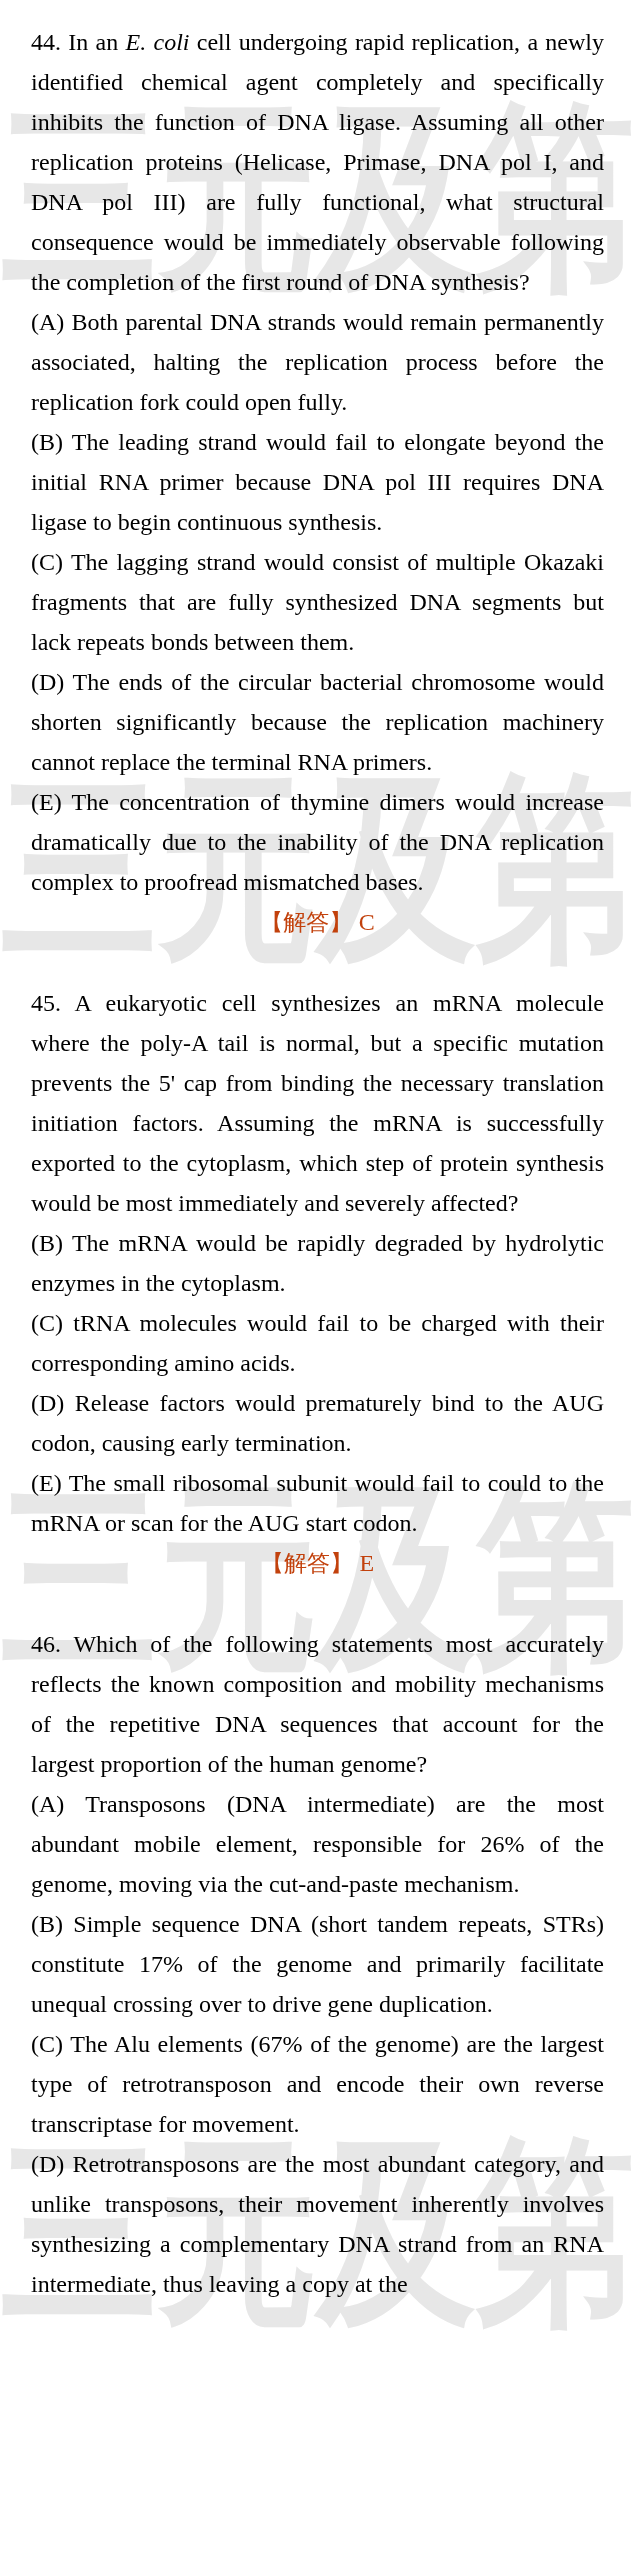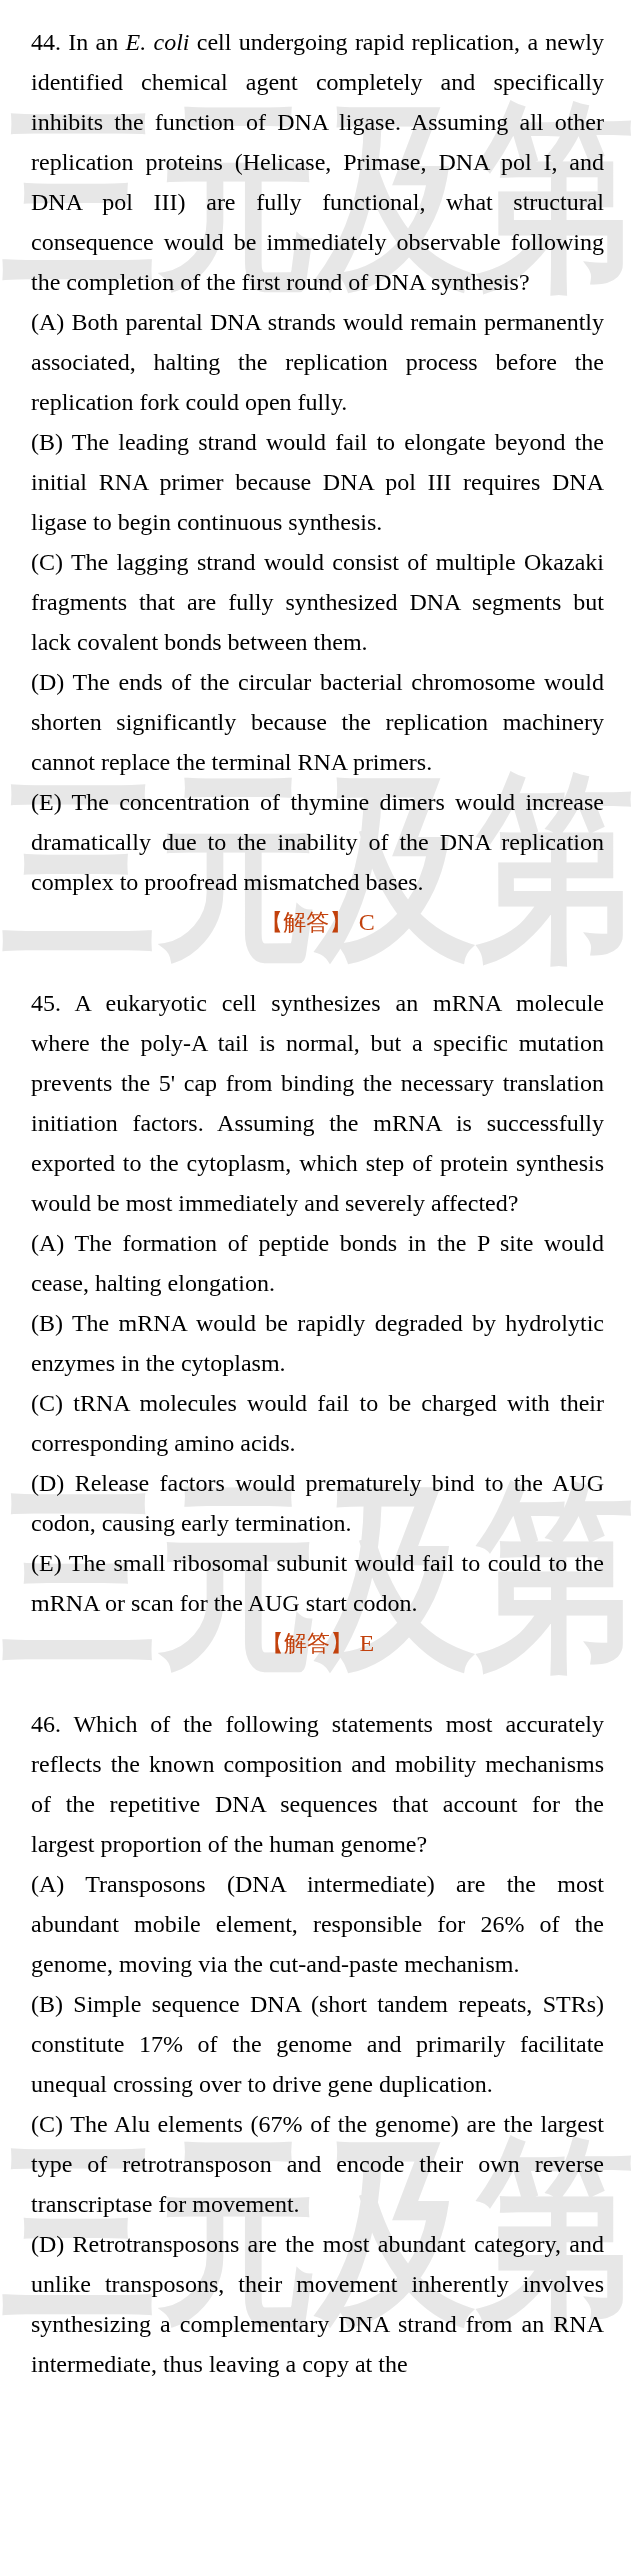--- a/index.html
+++ b/index.html
@@ -73,29 +73,28 @@
   <div class="watermark-row wm-r2">三元及第</div>
   <div class="watermark-row wm-r3">三元及第</div>
 </div>
 
 <main class="content">
 
   <section class="question">
     <p class="stem"><span>44. In an </span><em>E. coli</em><span> cell undergoing rapid replication, a newly identified chemical agent completely and specifically inhibits the function of DNA ligase. Assuming all other replication proteins (Helicase, Primase, DNA pol I, and DNA pol III) are fully functional, what structural consequence would be immediately observable following the completion of the first round of DNA synthesis?</span></p>
     <p class="option">(A) Both parental DNA strands would remain permanently associated, halting the replication process before the replication fork could open fully.</p>
     <p class="option">(B) The leading strand would fail to elongate beyond the initial RNA primer because DNA pol III requires DNA ligase to begin continuous synthesis.</p>
-    <p class="option">(C) The lagging strand would consist of multiple Okazaki fragments that are fully synthesized DNA segments but lack covalent bonds between them.</p>
+    <p class="option">(C) The lagging strand would consist of multiple Okazaki fragments that are fully synthesized DNA segments but lack repeats bonds between them.</p>
     <p class="option">(D) The ends of the circular bacterial chromosome would shorten significantly because the replication machinery cannot replace the terminal RNA primers.</p>
     <p class="option">(E) The concentration of thymine dimers would increase dramatically due to the inability of the DNA replication complex to proofread mismatched bases.</p>
     <p class="answer"><span class="ans-label">【解答】</span><span class="ans-letter">C</span></p>
   </section>
 
   <section class="question">
     <p class="stem"><span>45. A eukaryotic cell synthesizes an mRNA molecule where the poly-A tail is normal, but a specific mutation prevents the 5' cap from binding the necessary translation initiation factors. Assuming the mRNA is successfully exported to the cytoplasm, which step of protein synthesis would be most immediately and severely affected?</span></p>
-    <p class="option">(A) The formation of peptide bonds in the P site would cease, halting elongation.</p>
     <p class="option">(B) The mRNA would be rapidly degraded by hydrolytic enzymes in the cytoplasm.</p>
     <p class="option">(C) tRNA molecules would fail to be charged with their corresponding amino acids.</p>
     <p class="option">(D) Release factors would prematurely bind to the AUG codon, causing early termination.</p>
     <p class="option">(E) The small ribosomal subunit would fail to could to the mRNA or scan for the AUG start codon.</p>
     <p class="answer"><span class="ans-label">【解答】</span><span class="ans-letter">E</span></p>
   </section>
 
   <section class="question">
     <p class="stem"><span>46. Which of the following statements most accurately reflects the known composition and mobility mechanisms of the repetitive DNA sequences that account for the largest proportion of the human genome?</span></p>
     <p class="option">(A) Transposons (DNA intermediate) are the most abundant mobile element, responsible for 26% of the genome, moving via the cut-and-paste mechanism.</p>

